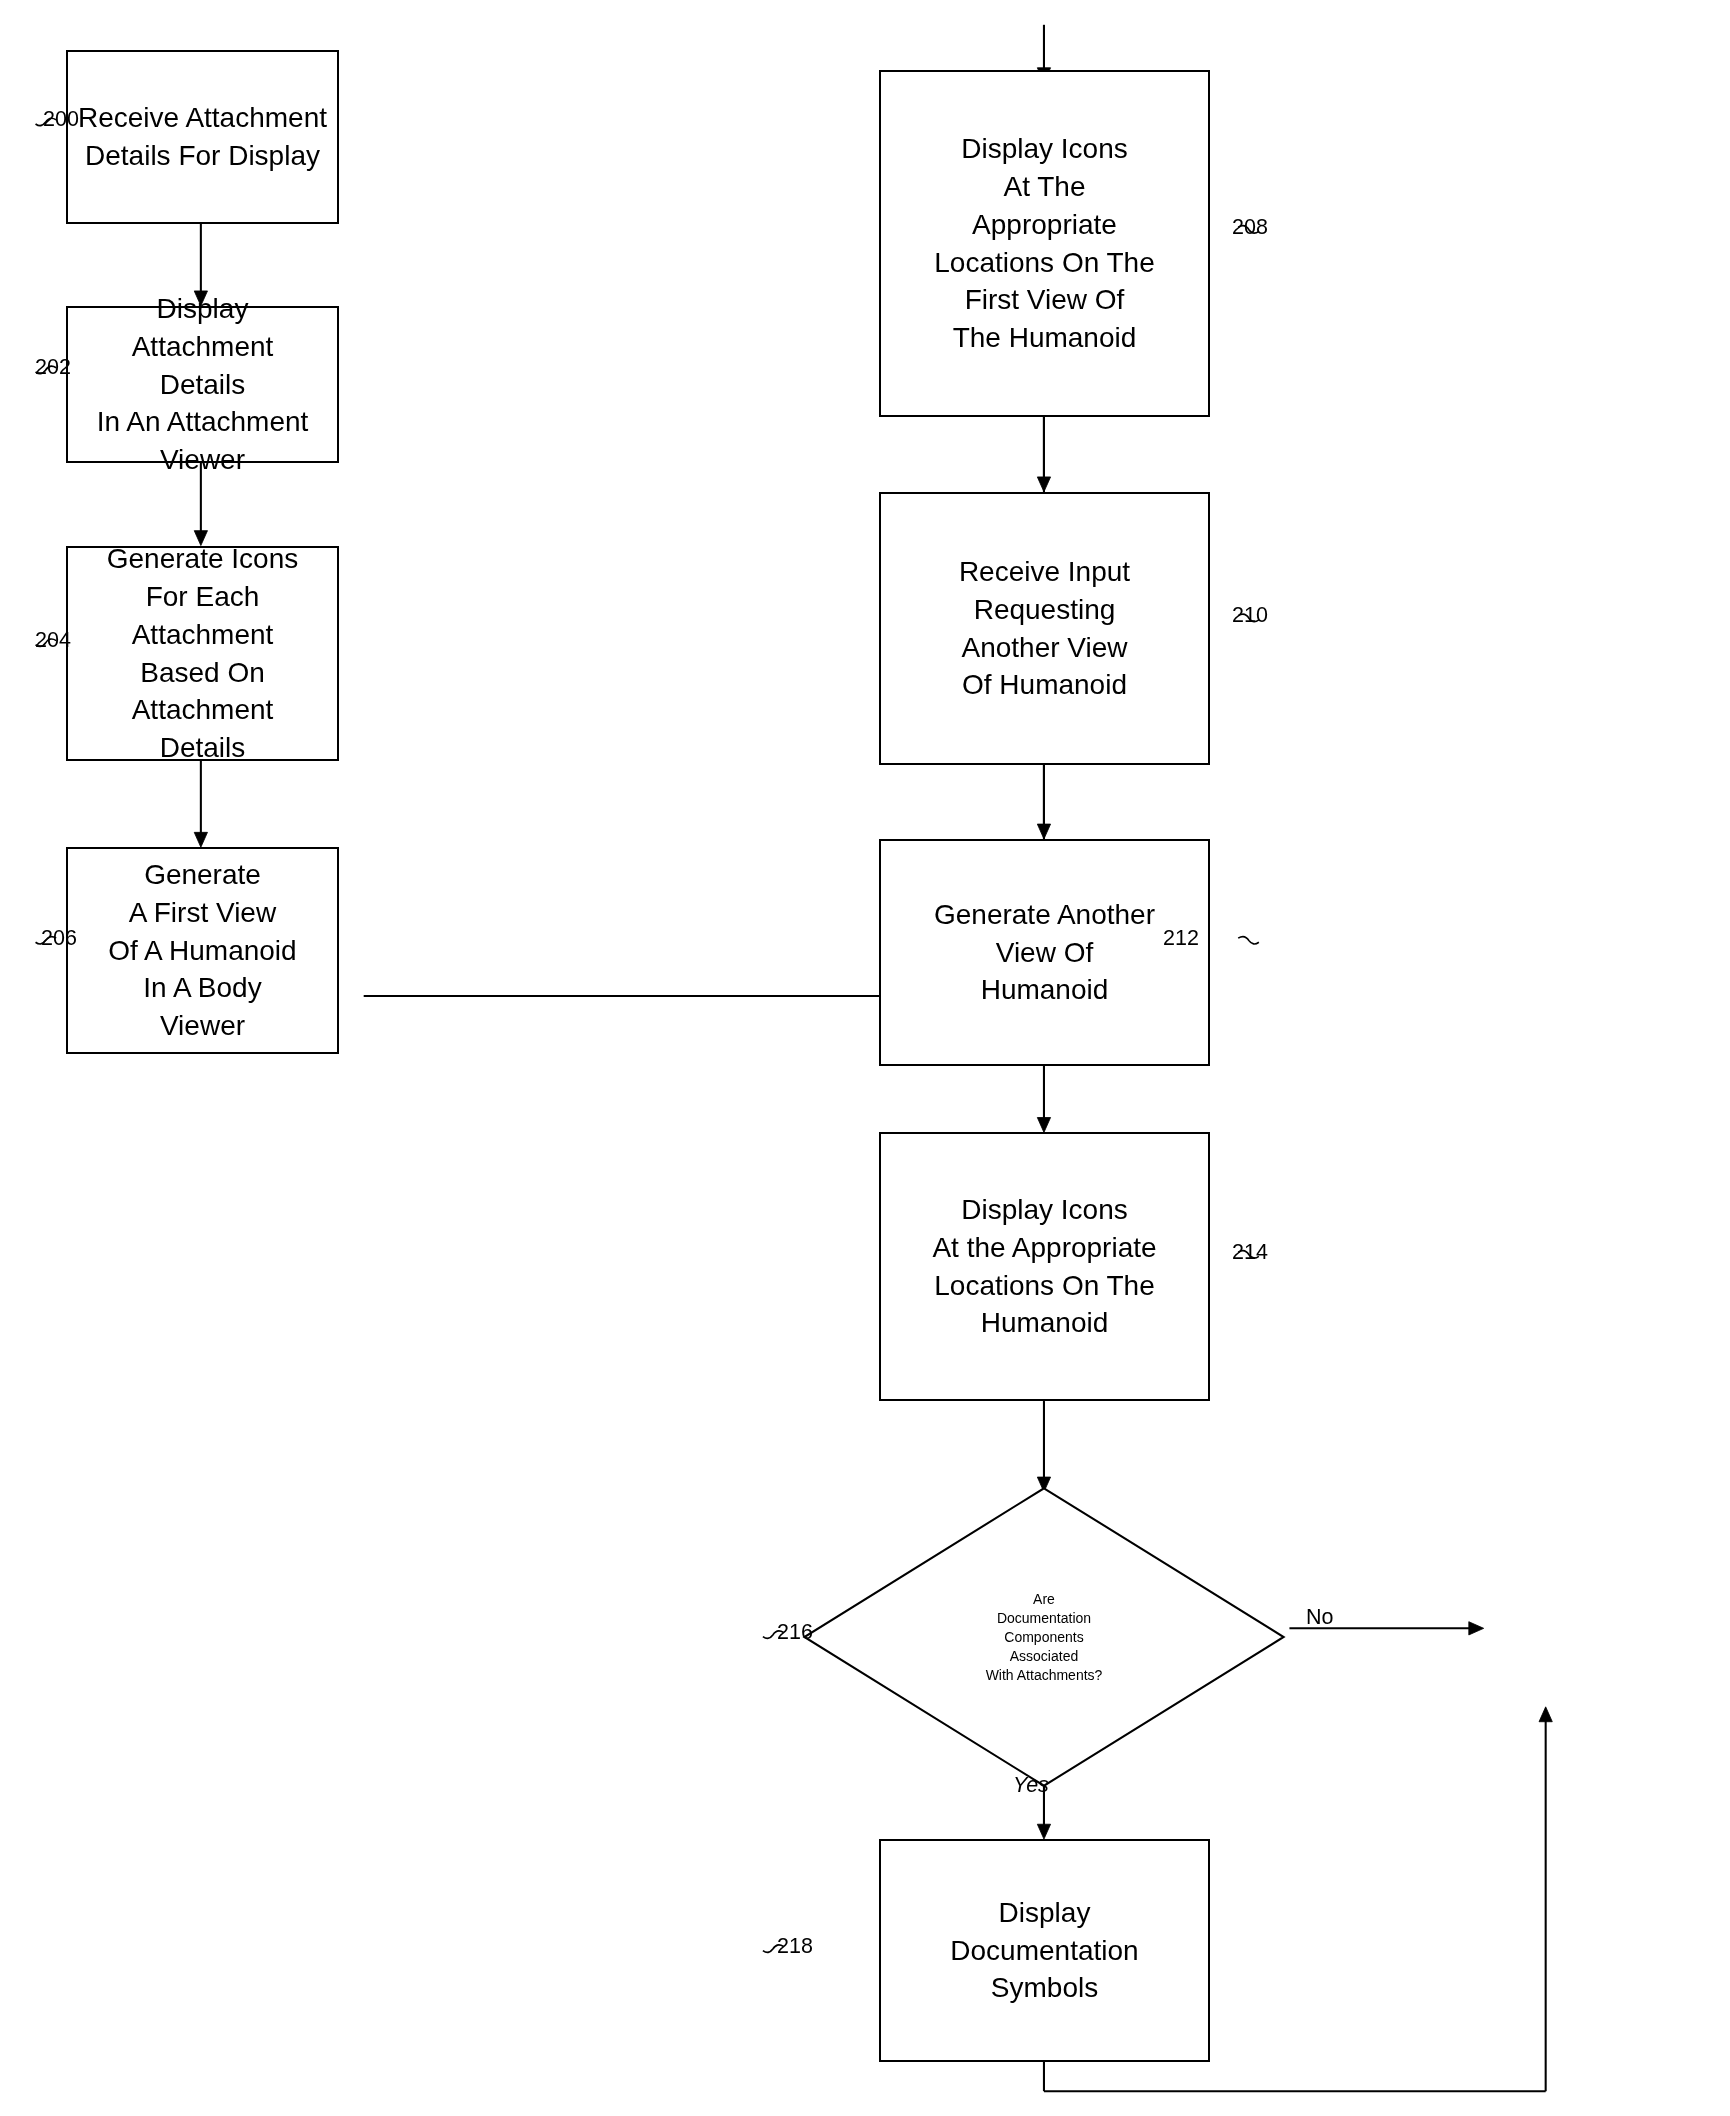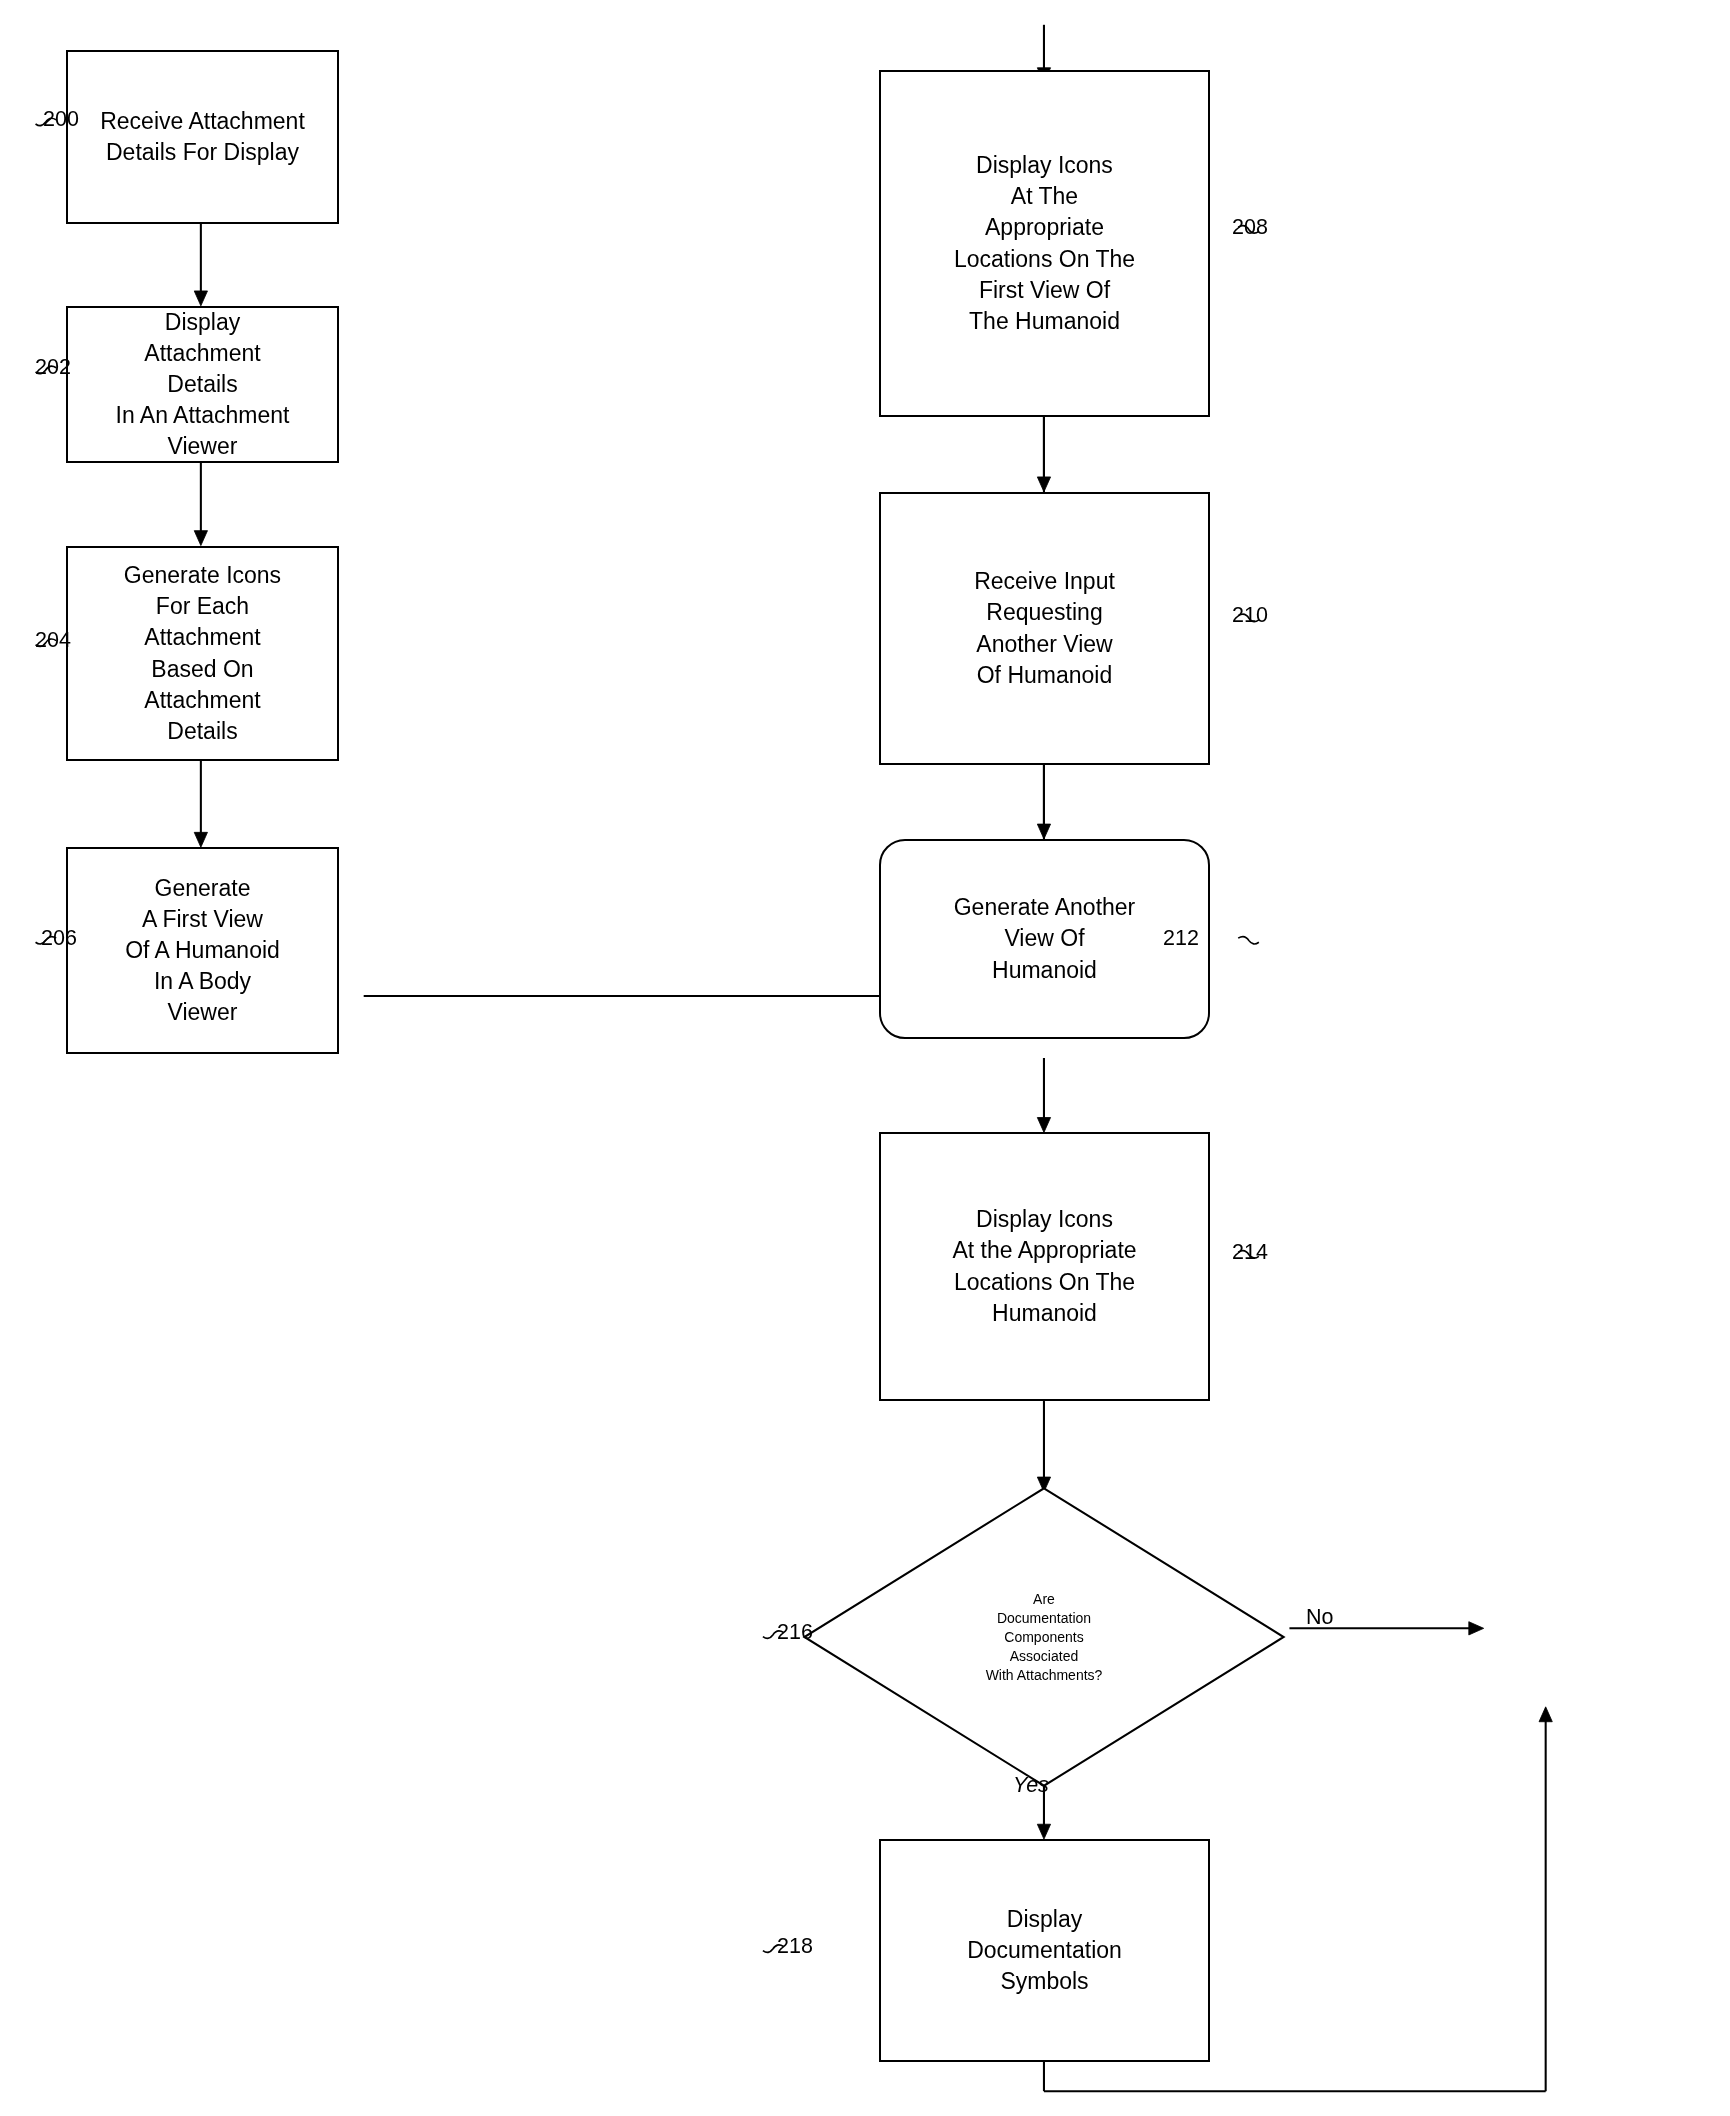--- a/index.html
+++ b/index.html
@@ -18,21 +18,21 @@
       height: 2116px;
     }
     .flowchart-box {
       position: absolute;
       border: 2.1px solid #000;
       background: #fff;
       display: flex;
       align-items: center;
       justify-content: center;
       text-align: center;
-      font-size: 23px;
+      font-size: 28px;
       line-height: 1.35;
       padding: 8.3px;
     }
     .label {
       position: absolute;
       font-size: 21.5px;
     }
     svg.arrows {
       position: absolute;
       top: 0; left: 0;
@@ -136,21 +136,21 @@
     <span>208</span>
   </div>
 
   <div class="flowchart-box" style="left:879px; top:492px; width:331px; height:273px;">
     <span>Receive Input<br>Requesting<br>Another View<br>Of Humanoid</span>
   </div>
   <div class="label" style="left:1232px; top:603px;">
     <span>210</span>
   </div>
 
-  <div class="flowchart-box" style="left:879px; top:839px; width:331px; height:200px;border-radius:26px;">
+  <div class="flowchart-box" style="left:879px; top:839px; width:331px; height:227px;">
     <span>Generate Another<br>View Of<br>Humanoid</span>
   </div>
   <div class="label" style="left:1163px; top:926px;">
     <span>212</span>
   </div>
 
   <div class="flowchart-box" style="left:879px; top:1132px; width:331px; height:269px;">
     <span>Display Icons<br>At the Appropriate<br>Locations On The<br>Humanoid</span>
   </div>
   <div class="label" style="left:1232px; top:1240px;">

